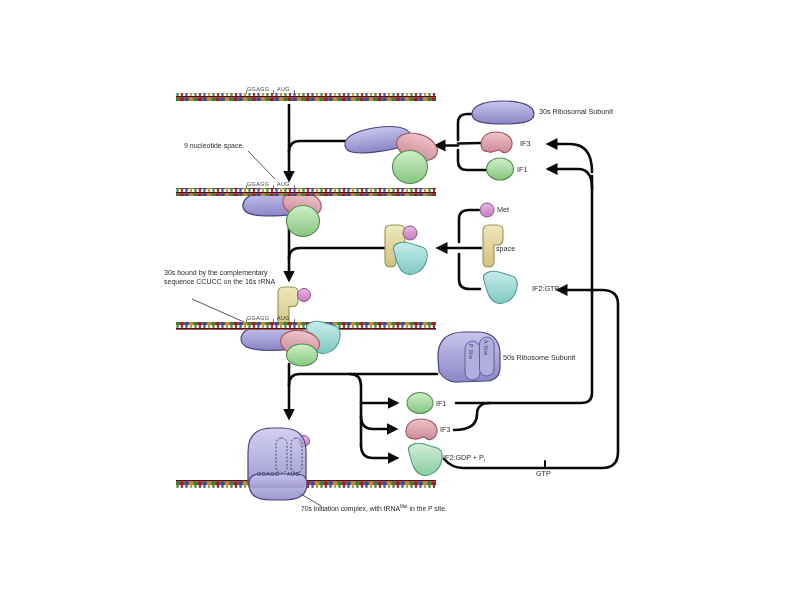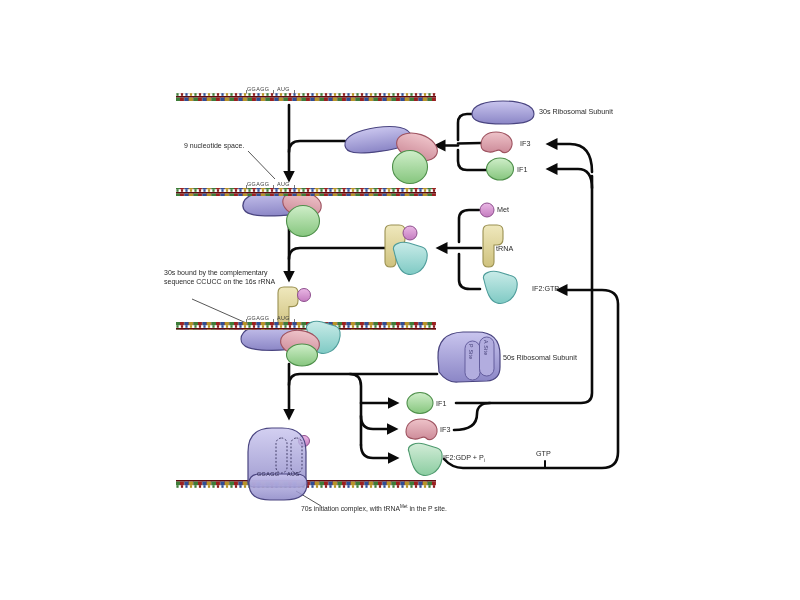--- a/index.html
+++ b/index.html
@@ -204,24 +204,24 @@
 <div class="lbl codon" style="left:247px;top:315px;">GGAGG</div>
 <div class="lbl codon" style="left:277px;top:315px;">AUG</div>
 <div class="lbl codon faint" style="left:257px;top:471px;">GGAGG</div>
 <div class="lbl codon faint" style="left:287px;top:471px;">AUG</div>
 
 <div class="lbl" style="left:184px;top:142px;font-size:7px;">9 nucleotide space.</div>
 <div class="lbl" style="left:539px;top:107px;">30s Ribosomal Subunit</div>
 <div class="lbl" style="left:520px;top:139px;">IF3</div>
 <div class="lbl" style="left:517px;top:164.5px;">IF1</div>
 <div class="lbl" style="left:497px;top:205px;">Met</div>
-<div class="lbl" style="left:496px;top:243.5px;">tRNA</div>
+<div class="lbl" style="left:496px;top:243.5px;">space</div>
 <div class="lbl" style="left:532px;top:284px;">IF2:GTP</div>
 <div class="lbl wrap" style="left:164px;top:269px;width:121px;font-size:7px;">30s bound by the complementary sequence CCUCC on the 16s rRNA</div>
-<div class="lbl" style="left:503px;top:353px;">50s Ribosomal Subunit</div>
+<div class="lbl" style="left:503px;top:353px;">50s Ribosome Subunit</div>
 <div class="lbl vtext" style="left:482px;top:340px;">A Site</div>
 <div class="lbl vtext" style="left:467px;top:344px;">P Site</div>
 <div class="lbl" style="left:436px;top:398.5px;">IF1</div>
 <div class="lbl" style="left:440px;top:425px;">IF3</div>
 <div class="lbl" style="left:443px;top:452.5px;"><span>IF2:GDP + P</span><sub>i</sub></div>
-<div class="lbl" style="left:536px;top:449px;">GTP</div>
+<div class="lbl" style="left:536px;top:469px;">GTP</div>
 <div class="lbl" style="left:301px;top:504px;font-size:6.8px;"><span>70s initiation complex, with tRNA</span><sup>Met</sup><span> in the P site.</span></div>
 </div>
 
 </body></html>

